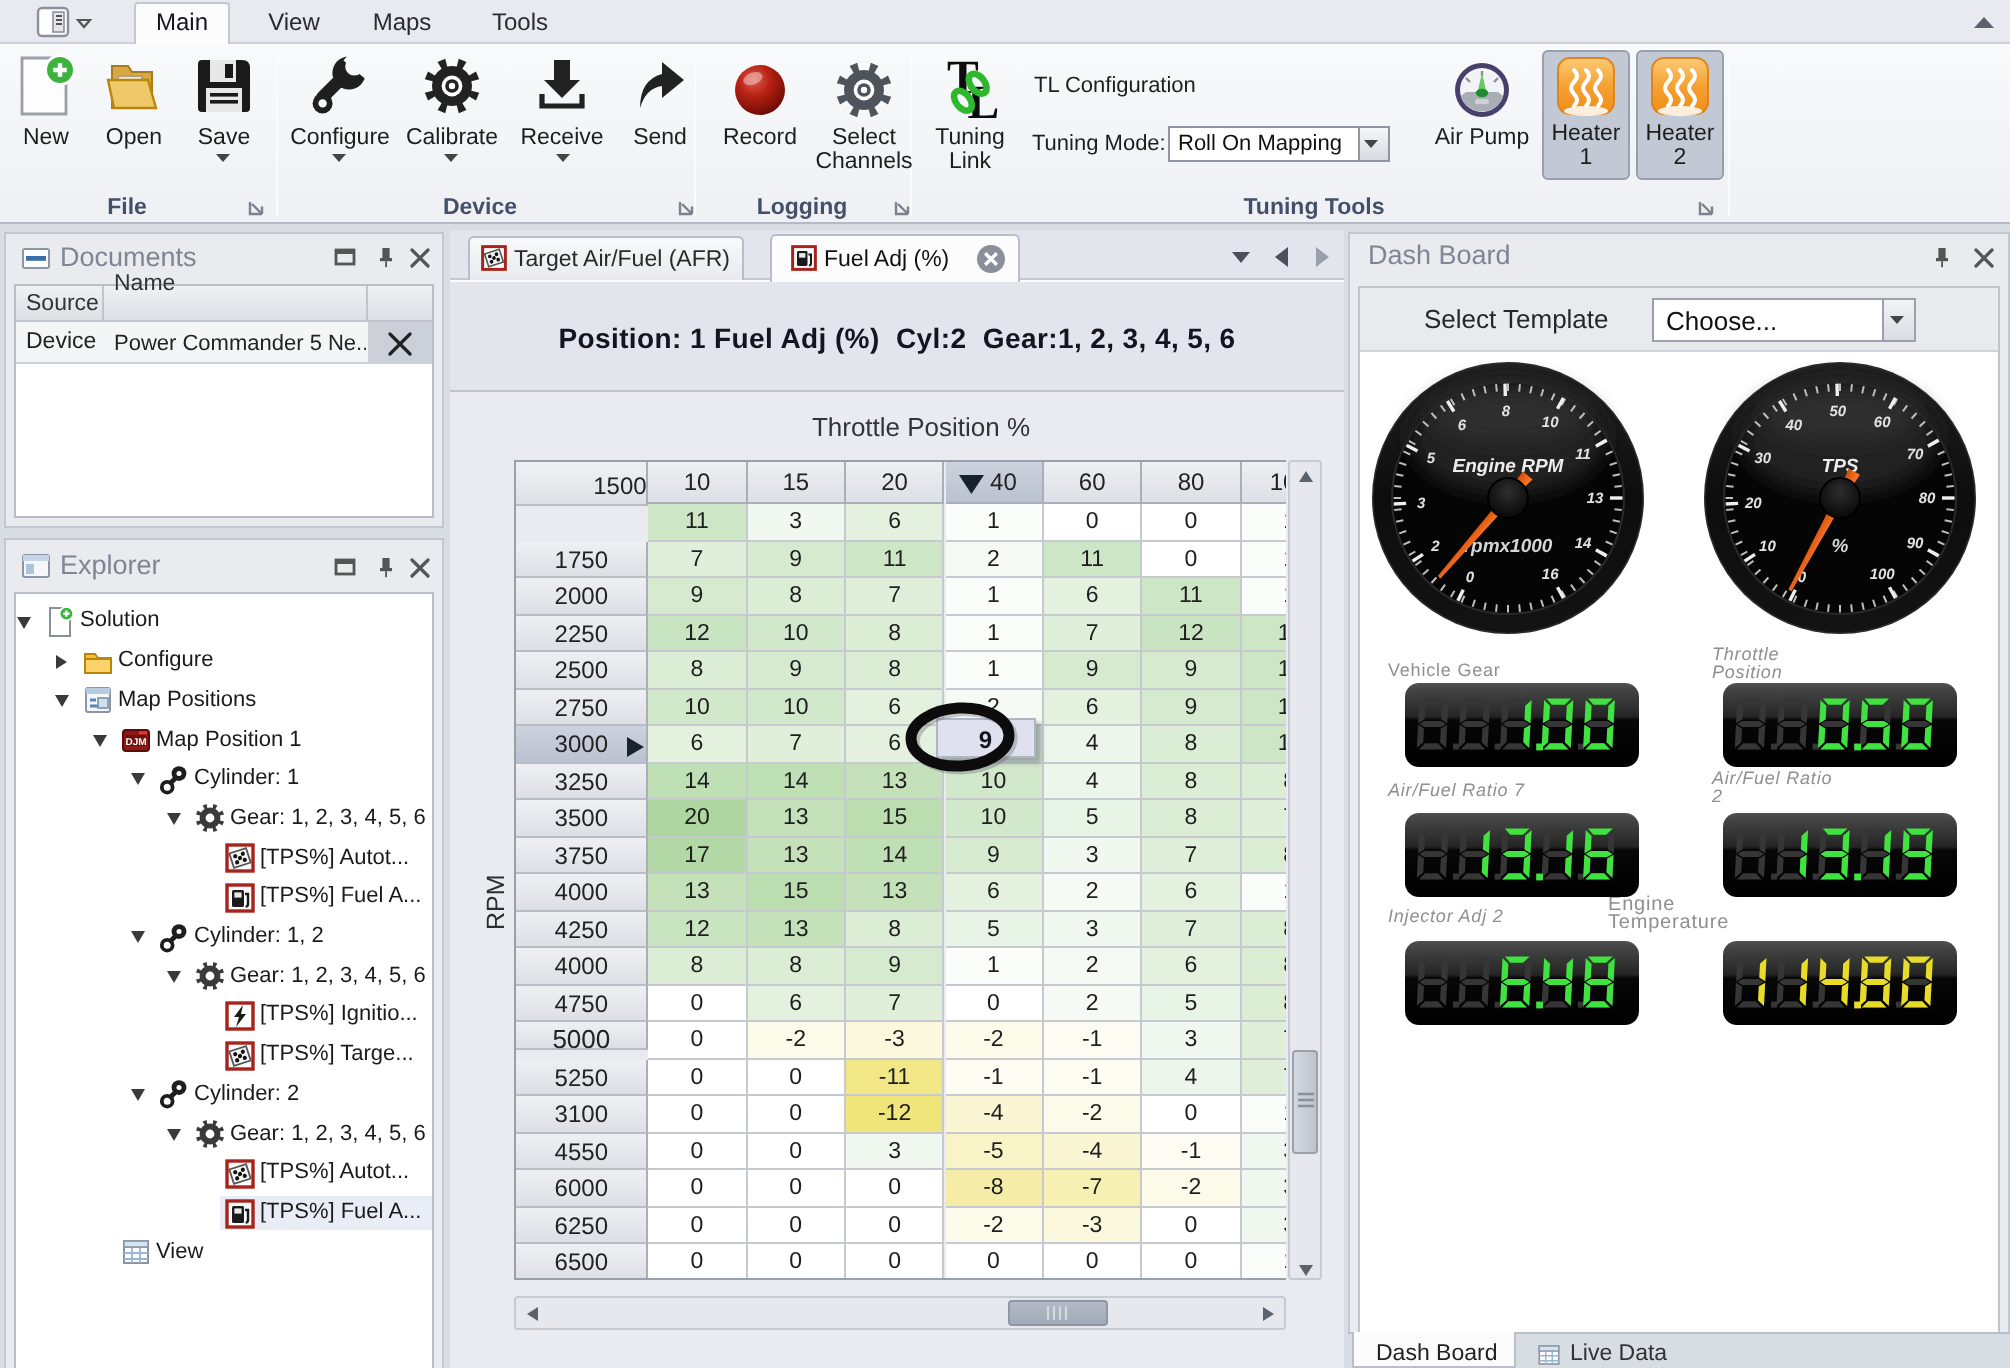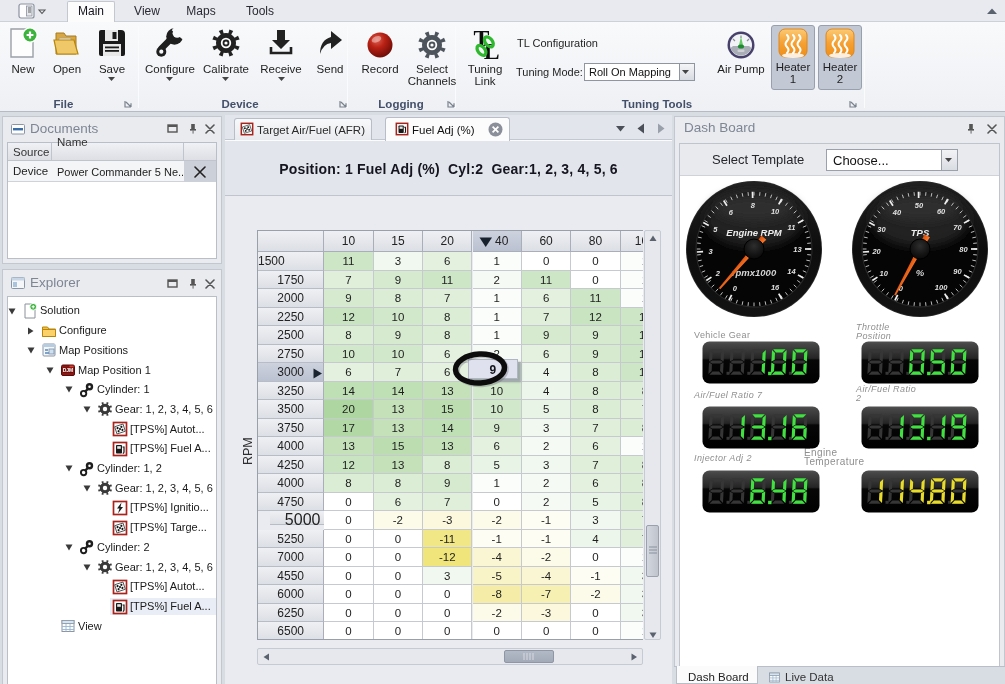--- a/index.html
+++ b/index.html
@@ -432,34 +432,35 @@
 <svg style="position:absolute;left:616px;top:126px" width="10" height="6">
       <polygon points="0,0 9,0 4.5,5.5" fill="#4a4f58"></polygon>
     </svg>
 <svg style="position:absolute;left:637px;top:123px" width="8" height="11">
       <polygon points="7,0.5 7,10.5 0.5,5.5" fill="#4a4f58"></polygon>
     </svg>
 <svg style="position:absolute;left:657px;top:123px" width="8" height="11">
       <polygon points="1,0.5 1,10.5 7.5,5.5" fill="#9aa0aa"></polygon>
     </svg>
 <div class="abs" style="left:225px;top:161px;width:447px;text-align:center;font-size:14px;font-weight:bold;color:#15151f;letter-spacing:0.2px">Position: 1 Fuel Adj (%)&nbsp; Cyl:2&nbsp; Gear:1, 2, 3, 4, 5, 6</div>
+<div class="abs" style="left:237px;top:206px;width:447px;text-align:center;font-size:13px;color:#33333d">Throttle Position %</div>
 <div class="abs" style="left:228px;top:438px;width:40px;font-size:12.5px;color:#2e2e2e;transform:rotate(-90deg)">RPM</div>
 <div class="abs" style="left:257.0px;top:230.0px;width:386.0px;height:410px;overflow:hidden;border:1px solid #9aa0aa;border-right:none">
 <div class="abs" style="left:0;top:0;width:66.3px;height:21.0px;background:linear-gradient(#eff0f3,#dcdfe5);border-right:1px solid #aaaeb8;border-bottom:1px solid #aaaeb8"></div>
 <div class="abs" style="left:66.3px;top:0;width:49.4px;height:21.0px;background:linear-gradient(#eff0f3,#dcdfe5);border-right:1px solid #aaaeb8;border-bottom:1px solid #aaaeb8;text-align:center;line-height:20px;font-size:12px;color:#222;">10</div>
 <div class="abs" style="left:115.7px;top:0;width:49.4px;height:21.0px;background:linear-gradient(#eff0f3,#dcdfe5);border-right:1px solid #aaaeb8;border-bottom:1px solid #aaaeb8;text-align:center;line-height:20px;font-size:12px;color:#222;">15</div>
 <div class="abs" style="left:165.1px;top:0;width:49.4px;height:21.0px;background:linear-gradient(#eff0f3,#dcdfe5);border-right:1px solid #aaaeb8;border-bottom:1px solid #aaaeb8;text-align:center;line-height:20px;font-size:12px;color:#222;">20</div>
 <div class="abs" style="left:214.5px;top:0;width:49.4px;height:21.0px;background:linear-gradient(#cdd2de,#bac1d0);border-right:1px solid #aaaeb8;border-bottom:1px solid #aaaeb8;text-align:center;line-height:20px;font-size:12px;color:#222;padding-left:10px;">40</div>
 <svg class="abs" style="left:220.5px;top:5.5px" width="14" height="11">
         <polygon points="0.5,0.5 13,0.5 6.7,10" fill="#18222e"></polygon>
       </svg>
 <div class="abs" style="left:263.9px;top:0;width:49.4px;height:21.0px;background:linear-gradient(#eff0f3,#dcdfe5);border-right:1px solid #aaaeb8;border-bottom:1px solid #aaaeb8;text-align:center;line-height:20px;font-size:12px;color:#222;">60</div>
 <div class="abs" style="left:313.3px;top:0;width:49.4px;height:21.0px;background:linear-gradient(#eff0f3,#dcdfe5);border-right:1px solid #aaaeb8;border-bottom:1px solid #aaaeb8;text-align:center;line-height:20px;font-size:12px;color:#222;">80</div>
 <div class="abs" style="left:362.7px;top:0;width:49.4px;height:21.0px;background:linear-gradient(#eff0f3,#dcdfe5);border-right:1px solid #aaaeb8;border-bottom:1px solid #aaaeb8;text-align:center;line-height:20px;font-size:12px;color:#222;">100</div>
-<div class="abs" style="left:0;top:21.0px;width:66.3px;height:18.52px;background:linear-gradient(#eff0f3,#dcdfe5);border-right:1px solid #aaaeb8;border-bottom:1px solid #b8bcc4;text-align:left;line-height:18.5px;font-size:12px;color:#222">1500</div>
+<div class="abs" style="left:0;top:3px;width:66.3px;height:18.52px;background:linear-gradient(#eff0f3,#dcdfe5);border-right:1px solid #aaaeb8;border-bottom:1px solid #b8bcc4;text-align:right;line-height:18.5px;font-size:12px;color:#222">1500</div>
 <div class="abs" style="left:66.3px;top:21.0px;width:49.4px;height:18.52px;background:rgb(205,230,197);border-right:1px solid #c6c9cf;border-bottom:1px solid #c6c9cf;text-align:center;line-height:18.5px;font-size:11.5px;color:#1e1e1e">11</div>
 <div class="abs" style="left:115.7px;top:21.0px;width:49.4px;height:18.52px;background:rgb(241,248,239);border-right:1px solid #c6c9cf;border-bottom:1px solid #c6c9cf;text-align:center;line-height:18.5px;font-size:11.5px;color:#1e1e1e">3</div>
 <div class="abs" style="left:165.1px;top:21.0px;width:49.4px;height:18.52px;background:rgb(228,241,223);border-right:1px solid #c6c9cf;border-bottom:1px solid #c6c9cf;text-align:center;line-height:18.5px;font-size:11.5px;color:#1e1e1e">6</div>
 <div class="abs" style="left:214.5px;top:21.0px;width:49.4px;height:18.52px;background:rgb(250,253,250);border-right:1px solid #c6c9cf;border-bottom:1px solid #c6c9cf;text-align:center;line-height:18.5px;font-size:11.5px;color:#1e1e1e">1</div>
 <div class="abs" style="left:263.9px;top:21.0px;width:49.4px;height:18.52px;background:#ffffff;border-right:1px solid #c6c9cf;border-bottom:1px solid #c6c9cf;text-align:center;line-height:18.5px;font-size:11.5px;color:#1e1e1e">0</div>
 <div class="abs" style="left:313.3px;top:21.0px;width:49.4px;height:18.52px;background:#ffffff;border-right:1px solid #c6c9cf;border-bottom:1px solid #c6c9cf;text-align:center;line-height:18.5px;font-size:11.5px;color:#1e1e1e">0</div>
 <div class="abs" style="left:362.7px;top:21.0px;width:49.4px;height:18.52px;background:rgb(250,253,250);border-right:1px solid #c6c9cf;border-bottom:1px solid #c6c9cf;text-align:center;line-height:18.5px;font-size:11.5px;color:#1e1e1e">1</div>
 <div class="abs" style="left:0;top:39.5px;width:66.3px;height:18.52px;background:linear-gradient(#eff0f3,#dcdfe5);border-right:1px solid #aaaeb8;border-bottom:1px solid #b8bcc4;text-align:center;line-height:18.5px;font-size:12px;color:#222">1750</div>
 <div class="abs" style="left:66.3px;top:39.5px;width:49.4px;height:18.52px;background:rgb(223,239,218);border-right:1px solid #c6c9cf;border-bottom:1px solid #c6c9cf;text-align:center;line-height:18.5px;font-size:11.5px;color:#1e1e1e">7</div>
 <div class="abs" style="left:115.7px;top:39.5px;width:49.4px;height:18.52px;background:rgb(214,234,208);border-right:1px solid #c6c9cf;border-bottom:1px solid #c6c9cf;text-align:center;line-height:18.5px;font-size:11.5px;color:#1e1e1e">9</div>
@@ -560,37 +561,37 @@
 <div class="abs" style="left:313.3px;top:243.2px;width:49.4px;height:18.52px;background:rgb(228,241,223);border-right:1px solid #c6c9cf;border-bottom:1px solid #c6c9cf;text-align:center;line-height:18.5px;font-size:11.5px;color:#1e1e1e">6</div>
 <div class="abs" style="left:362.7px;top:243.2px;width:49.4px;height:18.52px;background:rgb(219,237,213);border-right:1px solid #c6c9cf;border-bottom:1px solid #c6c9cf;text-align:center;line-height:18.5px;font-size:11.5px;color:#1e1e1e">8</div>
 <div class="abs" style="left:0;top:261.8px;width:66.3px;height:18.52px;background:linear-gradient(#eff0f3,#dcdfe5);border-right:1px solid #aaaeb8;border-bottom:1px solid #b8bcc4;text-align:center;line-height:18.5px;font-size:12px;color:#222">4750</div>
 <div class="abs" style="left:66.3px;top:261.8px;width:49.4px;height:18.52px;background:#ffffff;border-right:1px solid #c6c9cf;border-bottom:1px solid #c6c9cf;text-align:center;line-height:18.5px;font-size:11.5px;color:#1e1e1e">0</div>
 <div class="abs" style="left:115.7px;top:261.8px;width:49.4px;height:18.52px;background:rgb(228,241,223);border-right:1px solid #c6c9cf;border-bottom:1px solid #c6c9cf;text-align:center;line-height:18.5px;font-size:11.5px;color:#1e1e1e">6</div>
 <div class="abs" style="left:165.1px;top:261.8px;width:49.4px;height:18.52px;background:rgb(223,239,218);border-right:1px solid #c6c9cf;border-bottom:1px solid #c6c9cf;text-align:center;line-height:18.5px;font-size:11.5px;color:#1e1e1e">7</div>
 <div class="abs" style="left:214.5px;top:261.8px;width:49.4px;height:18.52px;background:#ffffff;border-right:1px solid #c6c9cf;border-bottom:1px solid #c6c9cf;text-align:center;line-height:18.5px;font-size:11.5px;color:#1e1e1e">0</div>
 <div class="abs" style="left:263.9px;top:261.8px;width:49.4px;height:18.52px;background:rgb(246,250,244);border-right:1px solid #c6c9cf;border-bottom:1px solid #c6c9cf;text-align:center;line-height:18.5px;font-size:11.5px;color:#1e1e1e">2</div>
 <div class="abs" style="left:313.3px;top:261.8px;width:49.4px;height:18.52px;background:rgb(232,244,229);border-right:1px solid #c6c9cf;border-bottom:1px solid #c6c9cf;text-align:center;line-height:18.5px;font-size:11.5px;color:#1e1e1e">5</div>
 <div class="abs" style="left:362.7px;top:261.8px;width:49.4px;height:18.52px;background:rgb(219,237,213);border-right:1px solid #c6c9cf;border-bottom:1px solid #c6c9cf;text-align:center;line-height:18.5px;font-size:11.5px;color:#1e1e1e">8</div>
-<div class="abs" style="left:12px;top:280.3px;width:66.3px;height:14px;background:linear-gradient(#eff0f3,#dcdfe5);border-right:1px solid #aaaeb8;border-bottom:1px solid #b8bcc4;text-align:center;line-height:18.5px;font-size:16px;color:#222">5000</div>
+<div class="abs" style="left:0;top:280.3px;width:66.3px;height:14px;background:linear-gradient(#eff0f3,#dcdfe5);border-right:1px solid #aaaeb8;border-bottom:1px solid #b8bcc4;text-align:center;line-height:18.5px;font-size:13px;color:#222">5000</div>
 <div class="abs" style="left:66.3px;top:280.3px;width:49.4px;height:18.52px;background:#ffffff;border-right:1px solid #c6c9cf;border-bottom:1px solid #c6c9cf;text-align:center;line-height:18.5px;font-size:11.5px;color:#1e1e1e">0</div>
 <div class="abs" style="left:115.7px;top:280.3px;width:49.4px;height:18.52px;background:rgb(252,251,233);border-right:1px solid #c6c9cf;border-bottom:1px solid #c6c9cf;text-align:center;line-height:18.5px;font-size:11.5px;color:#1e1e1e">-2</div>
 <div class="abs" style="left:165.1px;top:280.3px;width:49.4px;height:18.52px;background:rgb(251,248,222);border-right:1px solid #c6c9cf;border-bottom:1px solid #c6c9cf;text-align:center;line-height:18.5px;font-size:11.5px;color:#1e1e1e">-3</div>
 <div class="abs" style="left:214.5px;top:280.3px;width:49.4px;height:18.52px;background:rgb(252,251,233);border-right:1px solid #c6c9cf;border-bottom:1px solid #c6c9cf;text-align:center;line-height:18.5px;font-size:11.5px;color:#1e1e1e">-2</div>
 <div class="abs" style="left:263.9px;top:280.3px;width:49.4px;height:18.52px;background:rgb(254,253,244);border-right:1px solid #c6c9cf;border-bottom:1px solid #c6c9cf;text-align:center;line-height:18.5px;font-size:11.5px;color:#1e1e1e">-1</div>
 <div class="abs" style="left:313.3px;top:280.3px;width:49.4px;height:18.52px;background:rgb(241,248,239);border-right:1px solid #c6c9cf;border-bottom:1px solid #c6c9cf;text-align:center;line-height:18.5px;font-size:11.5px;color:#1e1e1e">3</div>
 <div class="abs" style="left:362.7px;top:280.3px;width:49.4px;height:18.52px;background:rgb(223,239,218);border-right:1px solid #c6c9cf;border-bottom:1px solid #c6c9cf;text-align:center;line-height:18.5px;font-size:11.5px;color:#1e1e1e">7</div>
 <div class="abs" style="left:0;top:298.8px;width:66.3px;height:18.52px;background:linear-gradient(#eff0f3,#dcdfe5);border-right:1px solid #aaaeb8;border-bottom:1px solid #b8bcc4;text-align:center;line-height:18.5px;font-size:12px;color:#222">5250</div>
 <div class="abs" style="left:66.3px;top:298.8px;width:49.4px;height:18.52px;background:#ffffff;border-right:1px solid #c6c9cf;border-bottom:1px solid #c6c9cf;text-align:center;line-height:18.5px;font-size:11.5px;color:#1e1e1e">0</div>
 <div class="abs" style="left:115.7px;top:298.8px;width:49.4px;height:18.52px;background:#ffffff;border-right:1px solid #c6c9cf;border-bottom:1px solid #c6c9cf;text-align:center;line-height:18.5px;font-size:11.5px;color:#1e1e1e">0</div>
 <div class="abs" style="left:165.1px;top:298.8px;width:49.4px;height:18.52px;background:rgb(241,231,134);border-right:1px solid #c6c9cf;border-bottom:1px solid #c6c9cf;text-align:center;line-height:18.5px;font-size:11.5px;color:#1e1e1e">-11</div>
 <div class="abs" style="left:214.5px;top:298.8px;width:49.4px;height:18.52px;background:rgb(254,253,244);border-right:1px solid #c6c9cf;border-bottom:1px solid #c6c9cf;text-align:center;line-height:18.5px;font-size:11.5px;color:#1e1e1e">-1</div>
 <div class="abs" style="left:263.9px;top:298.8px;width:49.4px;height:18.52px;background:rgb(254,253,244);border-right:1px solid #c6c9cf;border-bottom:1px solid #c6c9cf;text-align:center;line-height:18.5px;font-size:11.5px;color:#1e1e1e">-1</div>
 <div class="abs" style="left:313.3px;top:298.8px;width:49.4px;height:18.52px;background:rgb(237,246,234);border-right:1px solid #c6c9cf;border-bottom:1px solid #c6c9cf;text-align:center;line-height:18.5px;font-size:11.5px;color:#1e1e1e">4</div>
 <div class="abs" style="left:362.7px;top:298.8px;width:49.4px;height:18.52px;background:rgb(223,239,218);border-right:1px solid #c6c9cf;border-bottom:1px solid #c6c9cf;text-align:center;line-height:18.5px;font-size:11.5px;color:#1e1e1e">7</div>
-<div class="abs" style="left:0;top:317.3px;width:66.3px;height:18.52px;background:linear-gradient(#eff0f3,#dcdfe5);border-right:1px solid #aaaeb8;border-bottom:1px solid #b8bcc4;text-align:center;line-height:18.5px;font-size:12px;color:#222">7000</div>
+<div class="abs" style="left:0;top:317.3px;width:66.3px;height:18.52px;background:linear-gradient(#eff0f3,#dcdfe5);border-right:1px solid #aaaeb8;border-bottom:1px solid #b8bcc4;text-align:center;line-height:18.5px;font-size:12px;color:#222">3100</div>
 <div class="abs" style="left:66.3px;top:317.3px;width:49.4px;height:18.52px;background:#ffffff;border-right:1px solid #c6c9cf;border-bottom:1px solid #c6c9cf;text-align:center;line-height:18.5px;font-size:11.5px;color:#1e1e1e">0</div>
 <div class="abs" style="left:115.7px;top:317.3px;width:49.4px;height:18.52px;background:#ffffff;border-right:1px solid #c6c9cf;border-bottom:1px solid #c6c9cf;text-align:center;line-height:18.5px;font-size:11.5px;color:#1e1e1e">0</div>
 <div class="abs" style="left:165.1px;top:317.3px;width:49.4px;height:18.52px;background:rgb(240,229,123);border-right:1px solid #c6c9cf;border-bottom:1px solid #c6c9cf;text-align:center;line-height:18.5px;font-size:11.5px;color:#1e1e1e">-12</div>
 <div class="abs" style="left:214.5px;top:317.3px;width:49.4px;height:18.52px;background:rgb(250,246,211);border-right:1px solid #c6c9cf;border-bottom:1px solid #c6c9cf;text-align:center;line-height:18.5px;font-size:11.5px;color:#1e1e1e">-4</div>
 <div class="abs" style="left:263.9px;top:317.3px;width:49.4px;height:18.52px;background:rgb(252,251,233);border-right:1px solid #c6c9cf;border-bottom:1px solid #c6c9cf;text-align:center;line-height:18.5px;font-size:11.5px;color:#1e1e1e">-2</div>
 <div class="abs" style="left:313.3px;top:317.3px;width:49.4px;height:18.52px;background:#ffffff;border-right:1px solid #c6c9cf;border-bottom:1px solid #c6c9cf;text-align:center;line-height:18.5px;font-size:11.5px;color:#1e1e1e">0</div>
 <div class="abs" style="left:362.7px;top:317.3px;width:49.4px;height:18.52px;background:rgb(250,253,250);border-right:1px solid #c6c9cf;border-bottom:1px solid #c6c9cf;text-align:center;line-height:18.5px;font-size:11.5px;color:#1e1e1e">1</div>
 <div class="abs" style="left:0;top:335.8px;width:66.3px;height:18.52px;background:linear-gradient(#eff0f3,#dcdfe5);border-right:1px solid #aaaeb8;border-bottom:1px solid #b8bcc4;text-align:center;line-height:18.5px;font-size:12px;color:#222">4550</div>
 <div class="abs" style="left:66.3px;top:335.8px;width:49.4px;height:18.52px;background:#ffffff;border-right:1px solid #c6c9cf;border-bottom:1px solid #c6c9cf;text-align:center;line-height:18.5px;font-size:11.5px;color:#1e1e1e">0</div>
 <div class="abs" style="left:115.7px;top:335.8px;width:49.4px;height:18.52px;background:#ffffff;border-right:1px solid #c6c9cf;border-bottom:1px solid #c6c9cf;text-align:center;line-height:18.5px;font-size:11.5px;color:#1e1e1e">0</div>

